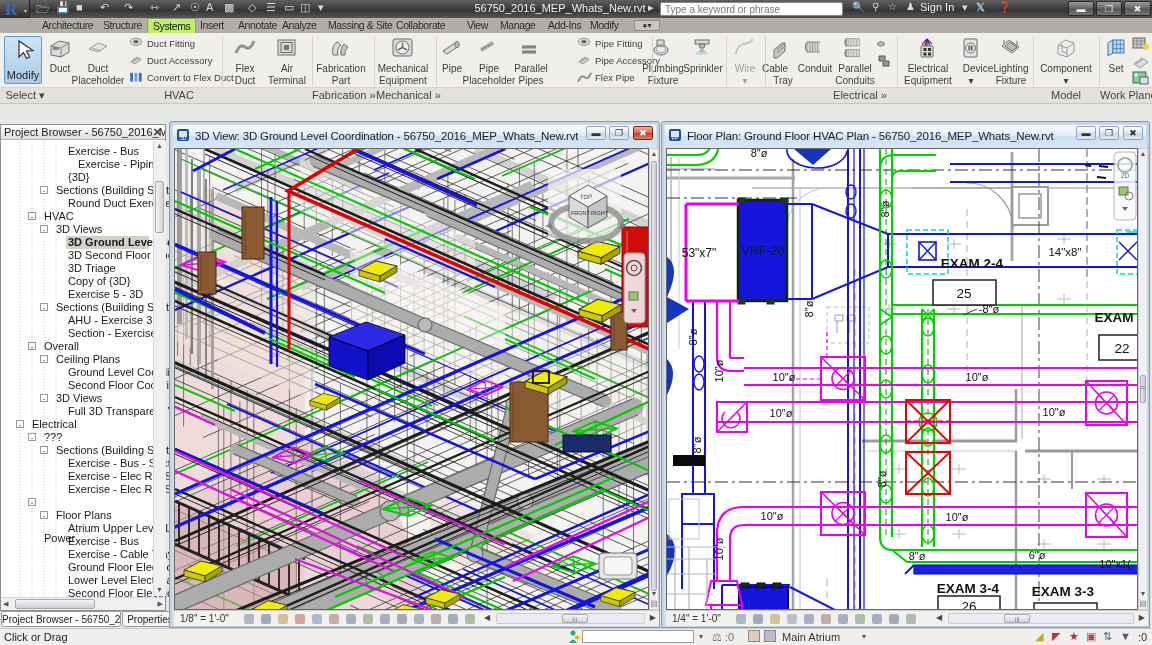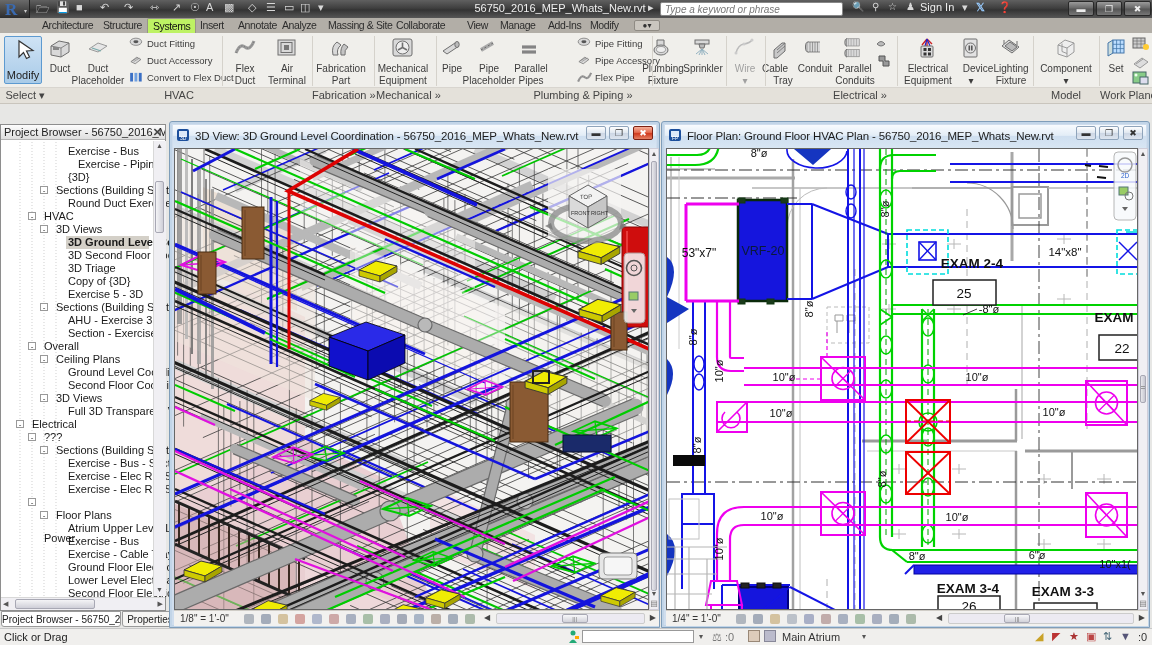--- a/index.html
+++ b/index.html
@@ -4,21 +4,21 @@
 html,body{width:1152px;height:645px;overflow:hidden;font-family:"Liberation Sans",sans-serif;}
 body{position:relative;background:#e7e7e5;font-size:11px;color:#222;}
 .abs{position:absolute;}
 
 #titlebar{position:absolute;left:0;top:0;width:1152px;height:18px;
  background:linear-gradient(#606060,#3f3f3f 45%,#333 55%,#565656);}
 #rbtn{position:absolute;left:0;top:0;width:30px;height:18px;background:linear-gradient(#6a6a6a,#2c2c2c);border-right:1px solid #222;}
 .qat{position:absolute;top:1px;height:16px;color:#d8d8d8;font-size:11px;}
 #apptitle{position:absolute;left:450px;top:2px;width:220px;color:#f0f0f0;font-size:11px;text-align:center;white-space:nowrap;}
 #searchbox{position:absolute;left:660px;top:2px;width:183px;height:14px;background:#fff;border:1px solid #888;border-radius:2px;
- font-size:10px;color:#777;font-style:italic;padding:1px 4px;}
+ font-size:10px;color:#777;padding:1px 4px;}
 .winbtn{position:absolute;top:1px;height:15px;width:26px;border:1px solid #282828;border-radius:2px;
  background:linear-gradient(#9a9a9a,#6a6a6a 45%,#555 55%,#777);color:#eee;text-align:center;font-size:9px;line-height:14px;}
 
 #tabrow{position:absolute;left:0;top:18px;width:1152px;height:15px;background:#b2aea7;}
 .tab{position:absolute;top:0;height:15px;font-size:10.5px;letter-spacing:-0.4px;color:#2d2d2d;line-height:15px;white-space:nowrap;}
 .tab.active{background:#bef264;border:1px solid #989489;border-bottom:none;border-radius:2px 2px 0 0;color:#111;}
 
 #ribbon{position:absolute;left:0;top:33px;width:1152px;height:55px;background:#f0efeb;border-bottom:1px solid #d8d5cf;}
 #panelrow{position:absolute;left:0;top:88px;width:1152px;height:16px;background:#e4e1da;border-bottom:1px solid #c9c5bd;}
 .pcap{position:absolute;top:1px;font-size:11px;color:#444;text-align:center;white-space:nowrap;}
@@ -309,21 +309,20 @@
     </svg>
     <div id="modifybtn"><svg width="36" height="30">
         <path d="M14 4 l0 16 l4.5 -4.5 l3 6 l3 -1.5 l-3 -6 l6.5 -0.5 z" fill="#fff" stroke="#333" stroke-width="1.2"></path>
       </svg><div>Modify</div></div>
   </div>
 <div id="panelrow">
     <div class="pcap" style="left:2px;width:46px;">Select ▾</div>
     <div class="pcap" style="left:46px;width:266px;">HVAC</div>
     <div class="pcap" style="left:312px;width:60px;">Fabrication »</div>
     <div class="pcap" style="left:376px;width:62px;">Mechanical »</div>
-    <div class="pcap" style="left:440px;width:286px;">Plumbing &amp; Piping »</div>
     <div class="pcap" style="left:760px;width:200px;">Electrical »</div>
     <div class="pcap" style="left:1034px;width:64px;">Model</div>
     <div class="pcap" style="left:1100px;width:52px;">Work Plane</div>
   </div>
 <div class="abs" style="left:222px;top:36px;width:1px;height:50px;background:#d5d2cb;"></div>
 <div class="abs" style="left:312px;top:36px;width:1px;height:50px;background:#d5d2cb;"></div>
 <div class="abs" style="left:374px;top:36px;width:1px;height:50px;background:#d5d2cb;"></div>
 <div class="abs" style="left:436px;top:36px;width:1px;height:50px;background:#d5d2cb;"></div>
 <div class="abs" style="left:652px;top:36px;width:1px;height:50px;background:#d5d2cb;"></div>
 <div class="abs" style="left:726px;top:36px;width:1px;height:50px;background:#d5d2cb;"></div>

